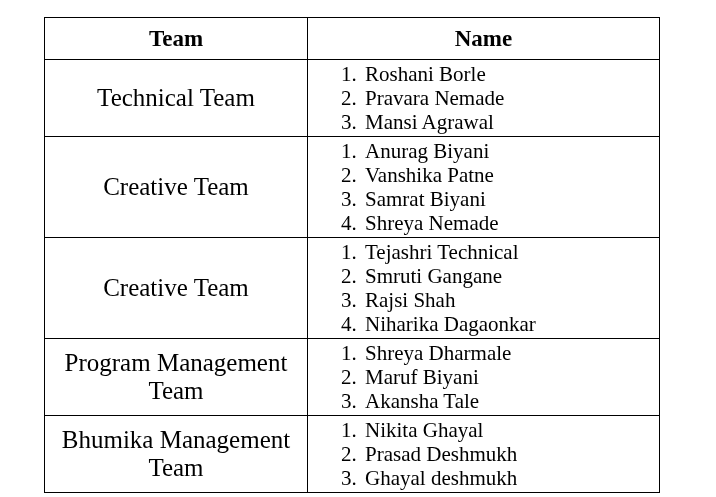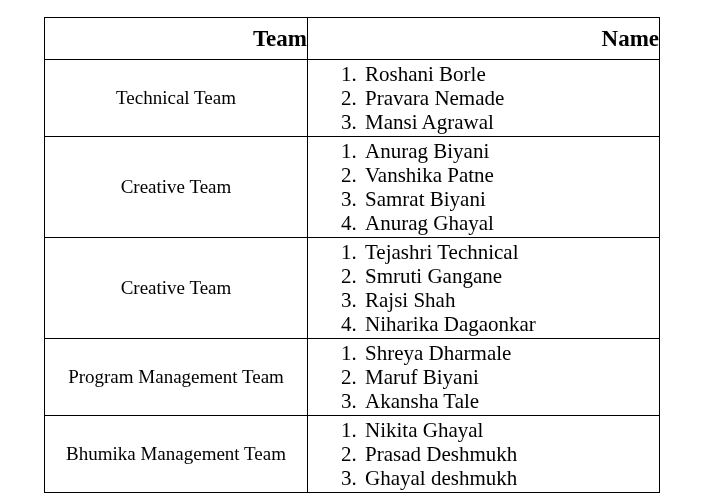--- a/index.html
+++ b/index.html
@@ -23,25 +23,25 @@
   .col-team { width: 263px; }
   .col-name { width: 352px; }
   th, td {
     border: 1.5px solid #000000;
     padding: 0;
   }
   th {
     height: 41px;
     font-size: 23px;
     font-weight: bold;
-    text-align: right;
+    text-align: center;
     vertical-align: middle;
   }
   td.team-cell {
-    font-size: 19px;
+    font-size: 25px;
     text-align: center;
     vertical-align: middle;
   }
   td.members-cell {
     vertical-align: top;
     padding: 2px 0;
   }
   .member-line {
     display: flex;
     align-items: baseline;
@@ -101,21 +101,21 @@
         <div class="member-line">
           <span class="num">2.</span>
           <span class="member-name">Vanshika Patne</span>
         </div>
         <div class="member-line">
           <span class="num">3.</span>
           <span class="member-name">Samrat Biyani</span>
         </div>
         <div class="member-line">
           <span class="num">4.</span>
-          <span class="member-name">Anurag Ghayal</span>
+          <span class="member-name">Shreya Nemade</span>
         </div>
       </td>
     </tr>
     <tr>
       <td class="team-cell">Creative Team</td>
       <td class="members-cell">
         <div class="member-line">
           <span class="num">1.</span>
           <span class="member-name">Tejashri Technical</span>
         </div>

